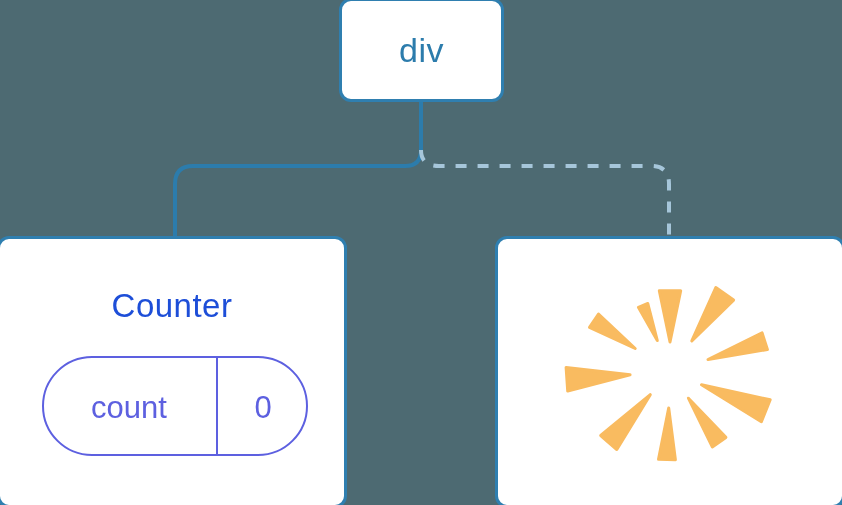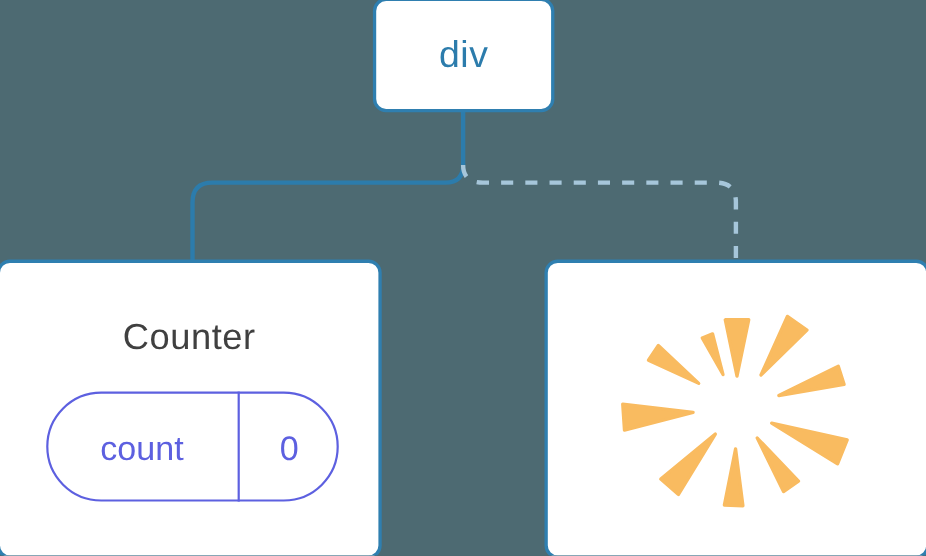--- a/index.html
+++ b/index.html
@@ -137,21 +137,21 @@
     <path id="edge-solid" d="M 421 101 L 421 150 Q 421 166 405 166 L 193 166 Q 175 166 175 184 L 175 238" fill="none" stroke="#2c7cac" stroke-width="4" stroke-linecap="butt" stroke-linejoin="round"></path>
 
     <path id="edge-dashed" d="M 421 150 Q 421 166 439 166 L 651 166 Q 669 166 669 184 L 669 238" fill="none" stroke="#a6c6da" stroke-width="4" stroke-linecap="butt" stroke-linejoin="round" stroke-dasharray="11 11"></path>
   </svg>
 
   <div class="node" id="node-div" style="left: 339px; top: -2px; width: 165px; height: 104px; background: rgb(255, 255, 255); border-color: rgb(47, 127, 176);">
     <span class="node-title" style="color: rgb(44, 124, 172);">div</span>
   </div>
 
   <div class="node" id="node-counter" style="left: -3px; top: 236px; width: 350px; height: 272px; background: rgb(255, 255, 255); border-color: rgb(47, 127, 176);">
-    <span class="node-title" style="color: #404040;">Counter</span>
+    <span class="node-title" style="color: #1d4ed8;">Counter</span>
 
     <div class="state-pill">
       <div class="pill-outline" style="border-color: rgb(93, 96, 224);"></div>
       <div class="pill-divider" style="background: rgb(93, 96, 224);"></div>
       <div class="pill-key" style="color: rgb(93, 96, 224);">count</div>
       <div class="pill-value" style="color: rgb(93, 96, 224);">0</div>
     </div>
   </div>
 
   <div class="node" id="node-loading" style="left: 495px; top: 236px; width: 350px; height: 272px; background: rgb(255, 255, 255); border-color: rgb(47, 127, 176);">

